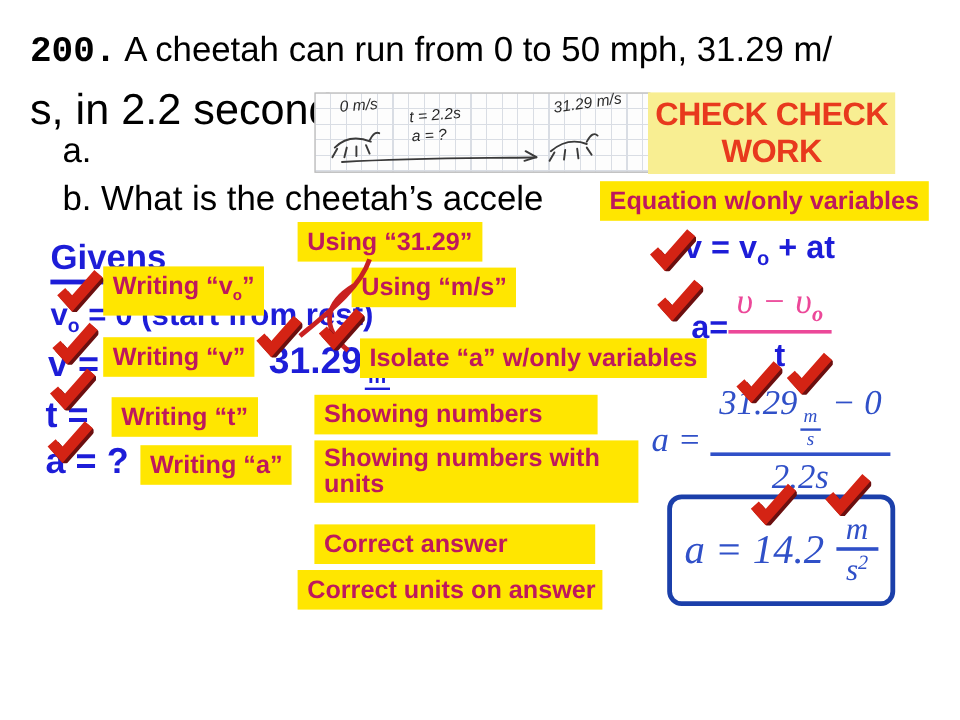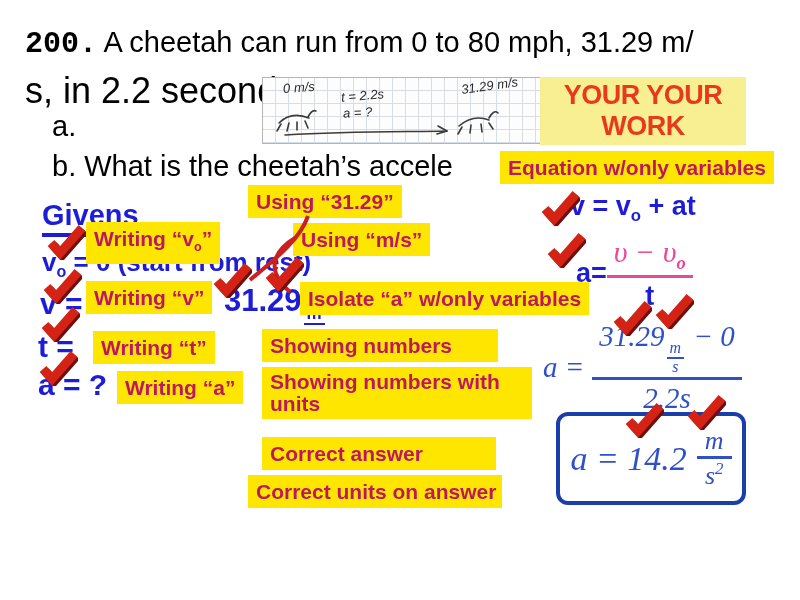--- a/index.html
+++ b/index.html
@@ -75,42 +75,42 @@
 
 <div class="stage">
 
   <svg width="0" height="0" style="position:absolute">
     <symbol id="chk" viewBox="0 0 42 36">
       <path d="M7 19 L16 29 L38 4" fill="none" stroke="#6b0f0f" stroke-width="9" transform="translate(2.2,2.2)"></path>
       <path d="M7 19 L16 29 L38 4" fill="none" stroke="#d42314" stroke-width="9"></path>
     </symbol>
   </svg>
 
-  <div class="title1"><span class="probnum">200.</span><span> A cheetah can run from 0 to 80 mph, 31.29 m/</span></div>
+  <div class="title1"><span class="probnum">200.</span><span> A cheetah can run from 0 to 50 mph, 31.29 m/</span></div>
   <div class="title2">s, in 2.2 seconds</div>
   <div class="item-a">a.</div>
   <div class="item-b">b. What is the cheetah’s accele</div>
 
   <div class="sketch">
     <svg width="278" height="65" viewBox="0 0 278 65">
       <g fill="none" stroke="#3a3a3a" stroke-width="1.6" stroke-linecap="round">
         <path d="M22 57 C90 53 150 54 184 53"></path>
         <path d="M184 53 l-9 -5 M184 53 l-10 3"></path>
         <path d="M16 45 q12 -12 30 -5 M18 46 l-4 7 M26 45 l-2 8 M34 44 l0 8 M42 43 l3 7 M45 39 q4 -8 8 -6"></path>
         <path d="M196 48 q14 -12 30 -6 M199 49 l-4 7 M208 47 l-1 8 M218 46 l1 8 M226 45 l4 6 M226 40 q5 -9 9 -5"></path>
       </g>
     </svg>
     <div class="hand hw-left">0 m/s</div>
     <div class="hand hw-time">t = 2.2s</div>
     <div class="hand hw-a">a = ?</div>
     <div class="hand hw-right">31.29 m/s</div>
   </div>
 
   <div class="cyw">
-    <div>YOUR YOUR</div>
+    <div>CHECK CHECK</div>
     <div>WORK</div>
   </div>
 
   <div class="blu givens" style="left:42px;top:199px;">Givens</div>
   <div class="blu" style="left:42px;top:247px;font-size:26px;"><span>v</span><sub class="bsub">o</sub><span> = 0 (start from rest)</span></div>
   <div class="blu" style="left:40px;top:287px;font-size:30px;">v =</div>
   <div class="blu" style="left:224px;top:283px;font-size:31px;"><span>31.29</span><span class="minifrac">
         <span class="mini-n">m</span>
         <span>s</span>
       </span></div>

